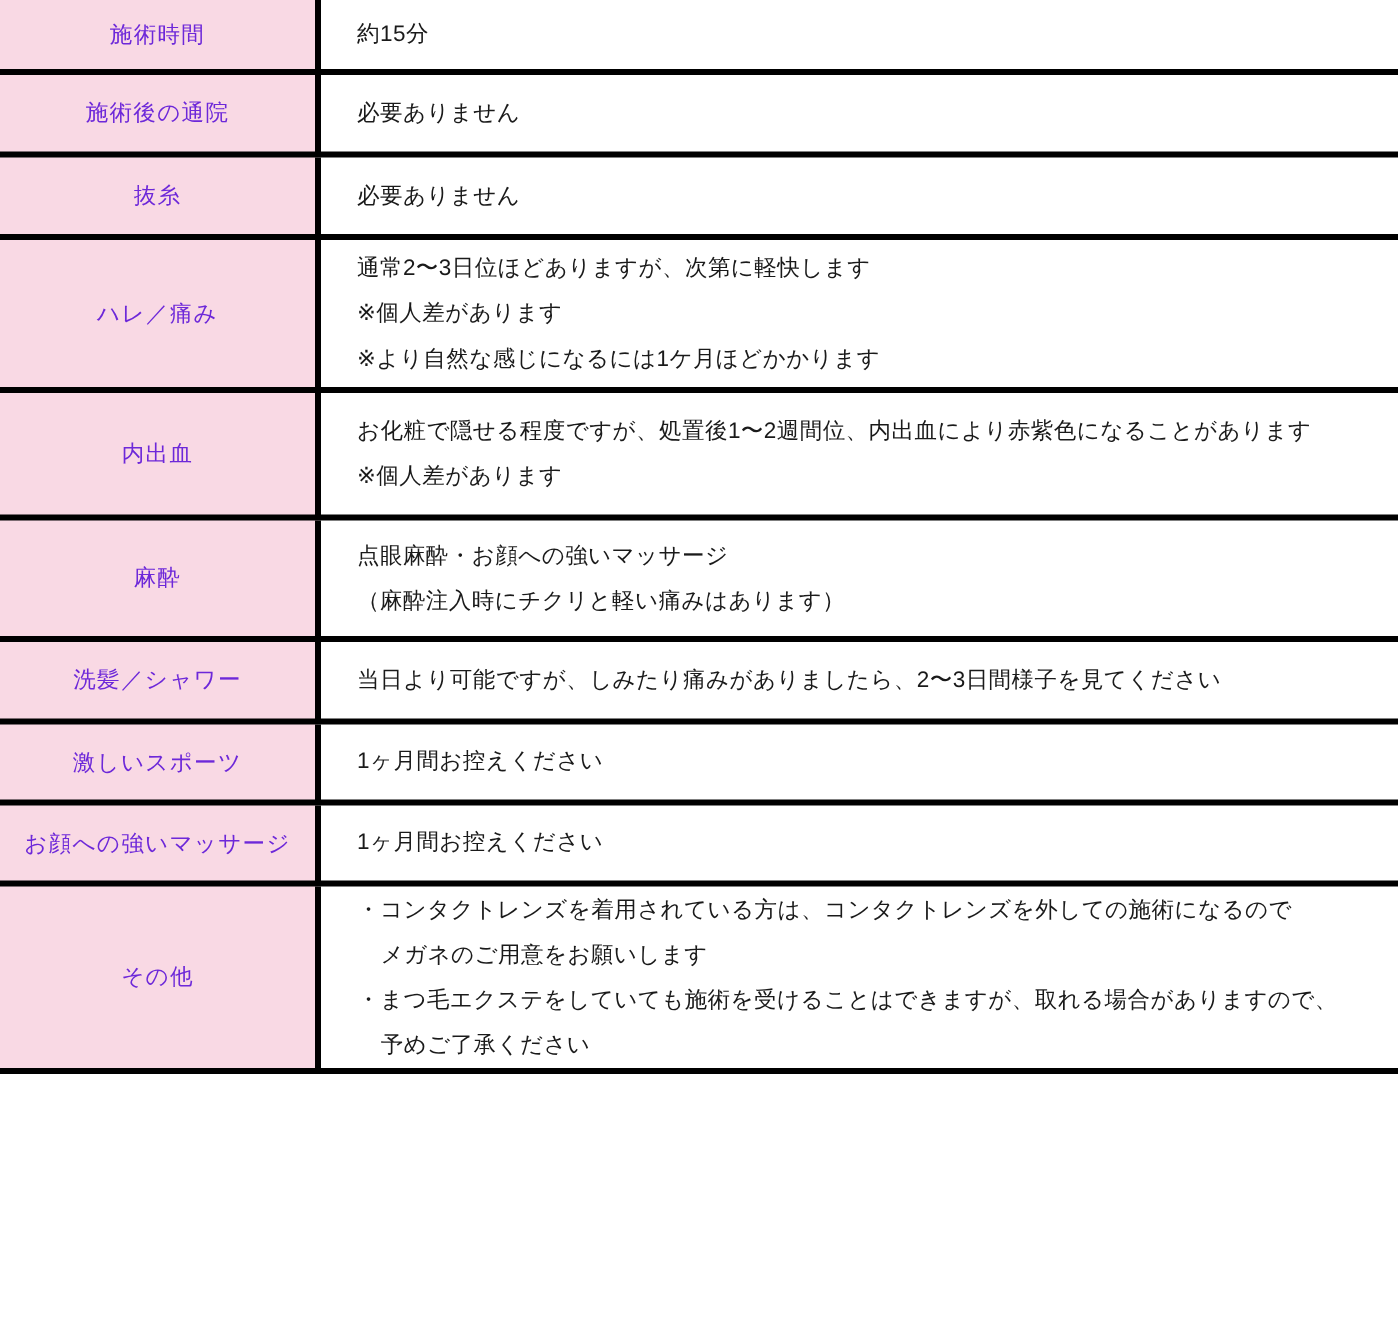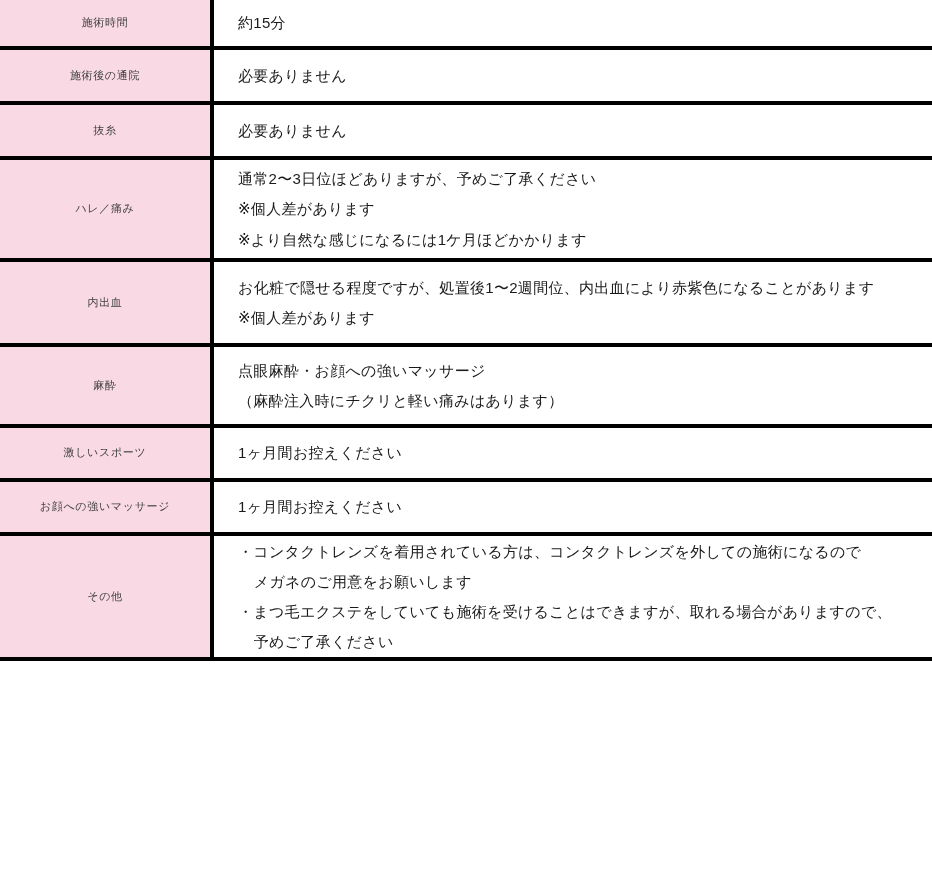--- a/index.html
+++ b/index.html
@@ -33,23 +33,23 @@
 
   .info-table td {
     padding: 0;
     vertical-align: middle;
   }
 
   td.label-cell {
     width: 210px;
     background: #f9d9e4;
     text-align: center;
-    font-size: 11px;
+    font-size: 15px;
     letter-spacing: 0.06em;
-    color: #404040;
+    color: #6d28d9;
     border-right: 4px solid #000000;
     line-height: 1.4;
   }
 
   td.value-cell {
     background: #ffffff;
     padding-left: 24px;
     padding-right: 14px;
     font-size: 15px;
     letter-spacing: 0.02em;
@@ -128,21 +128,21 @@
           </span>
         </td>
       </tr>
 
       <tr class="info-row h-102">
         <td class="label-cell">
           <span>ハレ／痛み</span>
         </td>
         <td class="value-cell">
           <span class="value-lines">
-            <span class="value-line">通常2〜3日位ほどありますが、予めご了承ください</span>
+            <span class="value-line">通常2〜3日位ほどありますが、次第に軽快します</span>
             <span class="value-line">※個人差があります</span>
             <span class="value-line">※より自然な感じになるには1ケ月ほどかかります</span>
           </span>
         </td>
       </tr>
 
       <tr class="info-row h-85">
         <td class="label-cell">
           <span>内出血</span>
         </td>
@@ -161,20 +161,30 @@
         </td>
         <td class="value-cell">
           <span class="value-lines">
             <span class="value-line">点眼麻酔・お顔への強いマッサージ</span>
             <span class="value-line">（麻酔注入時にチクリと軽い痛みはあります）</span>
           </span>
         </td>
       </tr>
 
 
+      <tr class="info-row h-55">
+        <td class="label-cell">
+          <span>洗髪／シャワー</span>
+        </td>
+        <td class="value-cell">
+          <span class="value-lines">
+            <span class="value-line">当日より可能ですが、しみたり痛みがありましたら、2〜3日間様子を見てください</span>
+          </span>
+        </td>
+      </tr>
 
 
       <tr class="info-row h-54">
         <td class="label-cell">
           <span>激しいスポーツ</span>
         </td>
         <td class="value-cell">
           <span class="value-lines">
             <span class="value-line">1ヶ月間お控えください</span>
           </span>

